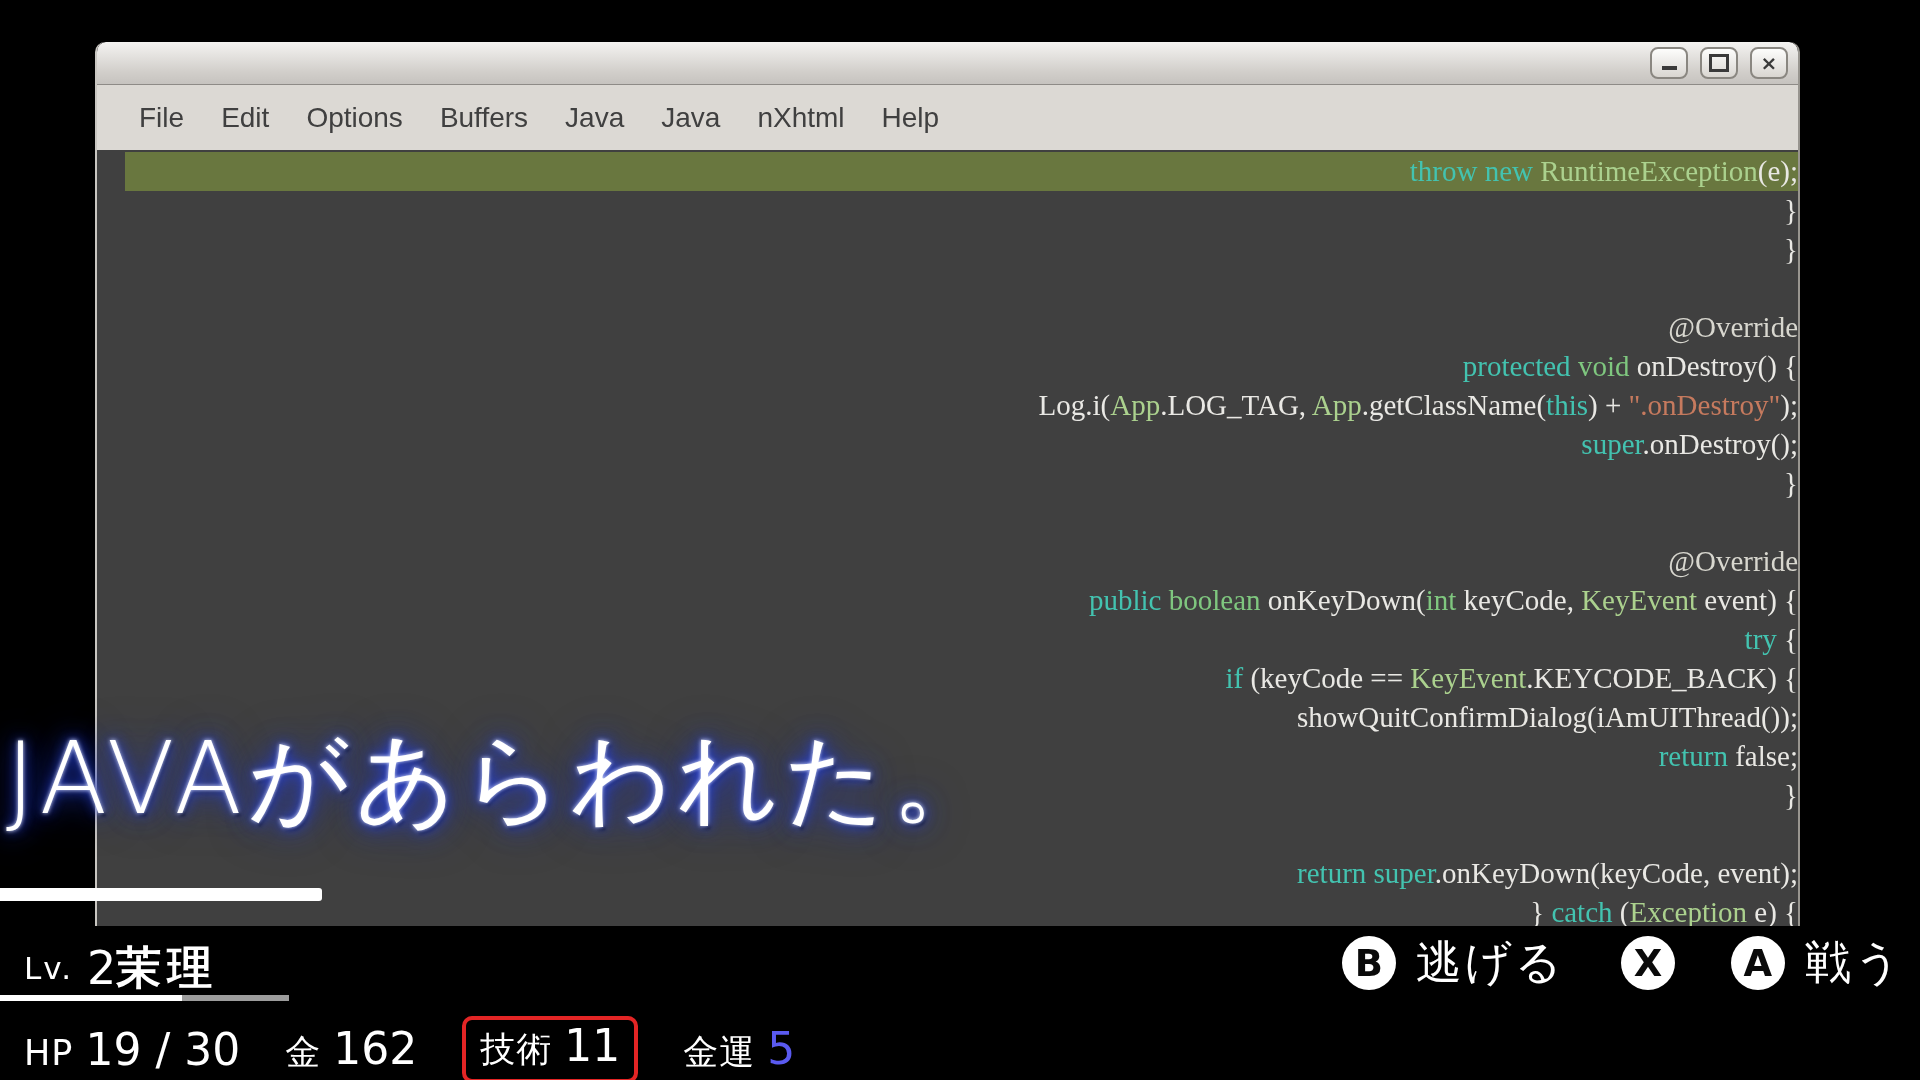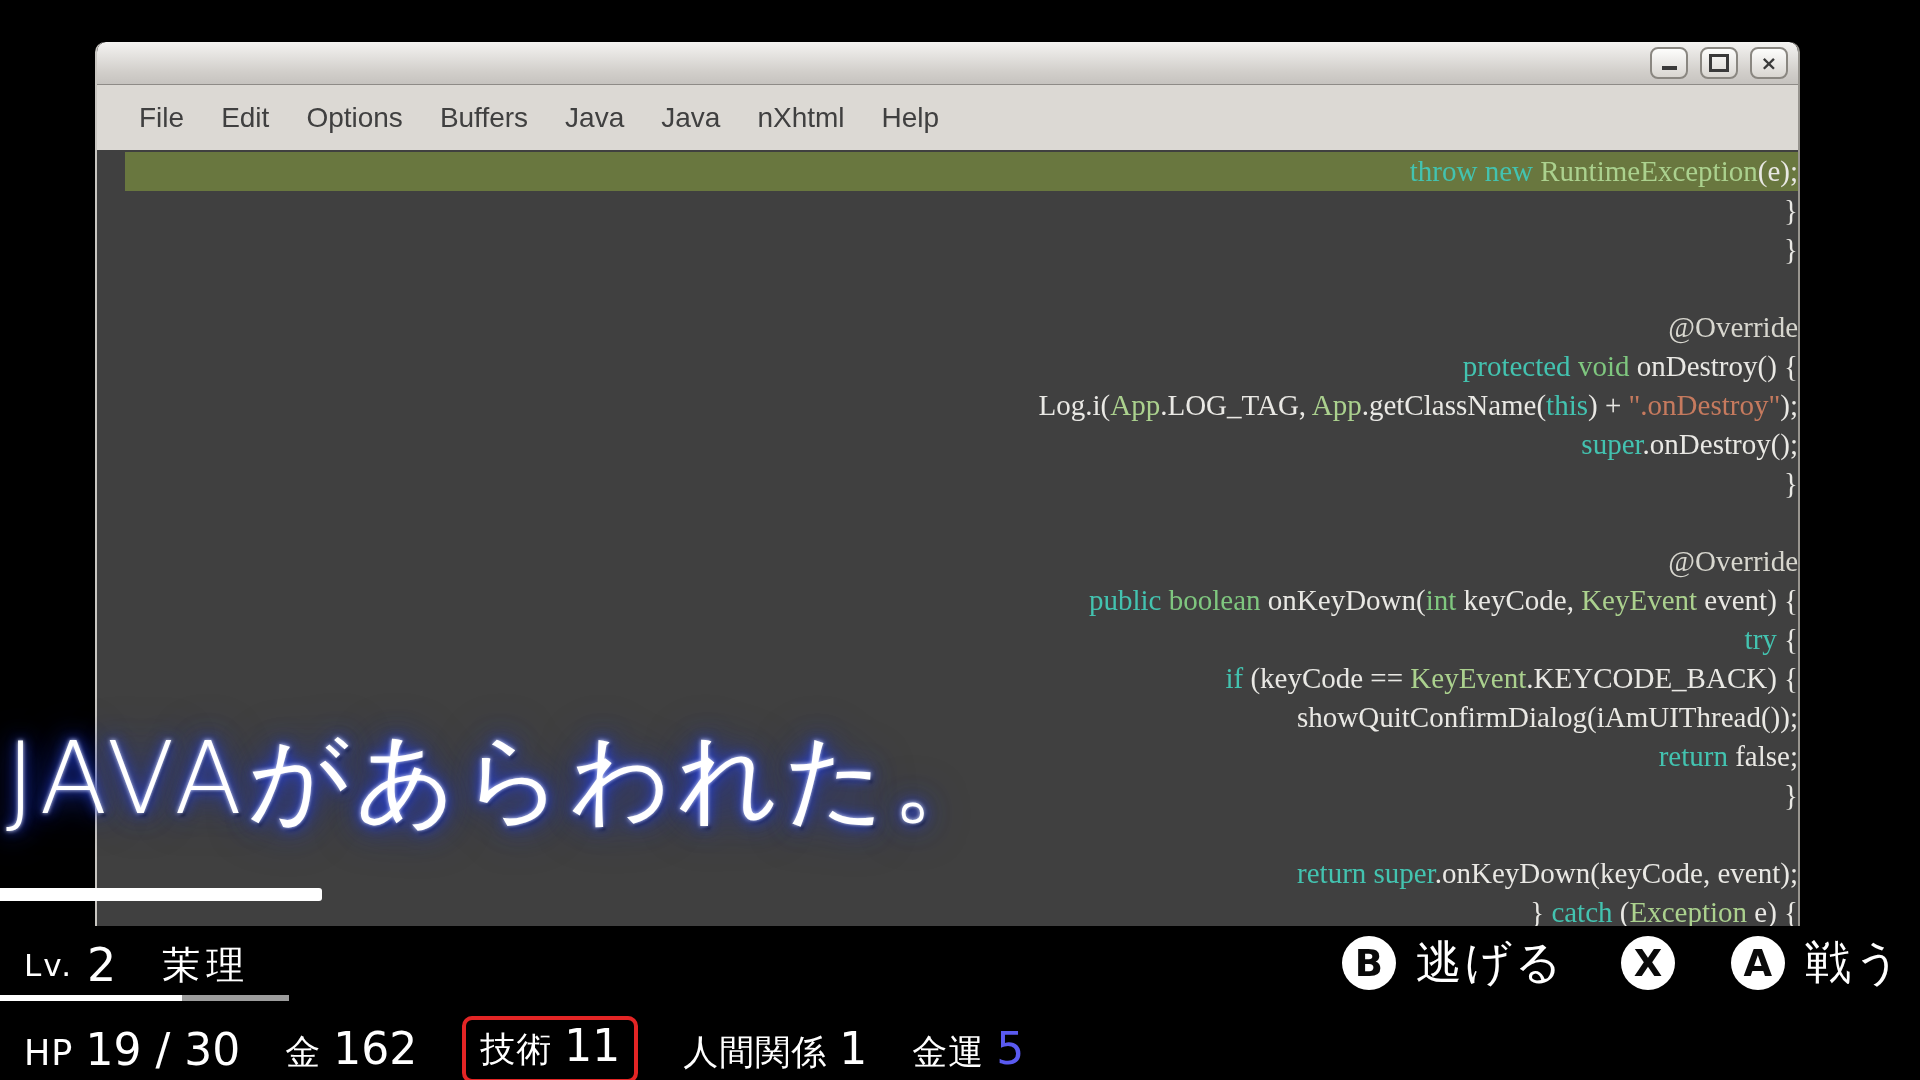--- a/index.html
+++ b/index.html
@@ -38,21 +38,21 @@
         font-family:"DejaVu Sans",sans-serif;
         text-shadow:0 0 4px #dbe2ff,0 0 12px var(--glow),0 0 26px var(--glow),
                     0 0 46px #16237e,2px 3px 3px #000;text-align:center;}
   .slash-bar{position:absolute;left:0;top:888px;width:322px;height:13px;background:#fff;
              border-radius:0 3px 3px 0;}
 
   .player-row{position:absolute;left:24px;top:938px;display:flex;align-items:center;
               color:#fff;}
   .lv-label{font-size:31px;letter-spacing:2px;}
   .lv-value{font-size:46px;margin-left:14px;}
-  .player-name{font-size:38px;margin-left:46px;letter-spacing:6px;}
+  .player-name{font-size:45px;letter-spacing:6px;font-weight:bold;}
   .hp-bar{position:absolute;left:0;top:995px;width:289px;height:6px;background:var(--graybar);}
   .hp-fill{height:100%;background:#fff;}
 
   .actions{position:absolute;right:16px;top:932px;display:flex;gap:56px;align-items:center;
            color:#fff;}
   .action{display:flex;align-items:center;gap:20px;cursor:default;}
   .btn-circle{width:54px;height:54px;border-radius:50%;background:#fff;color:#0a0a0a;
               display:flex;align-items:center;justify-content:center;font-size:37px;
               font-weight:bold;}
   .action-label{font-size:46px;letter-spacing:3px;white-space:nowrap;}
@@ -134,22 +134,18 @@
       </div>
       <div class="stat">
         <span class="stat-label">金</span>
         <span class="stat-value">162</span>
       </div>
       <div class="stat boxed">
         <span class="stat-label">技術</span>
         <span class="stat-value">11</span>
       </div>
       <div class="stat">
-        <span class="stat-label">人間関係</span>
-        <span class="stat-value">1</span>
-      </div>
-      <div class="stat">
         <span class="stat-label">金運</span>
         <span class="stat-value" style="color: rgb(90, 90, 240);">5</span>
       </div>
     </div>
 
 </div>
 
 </body></html>

